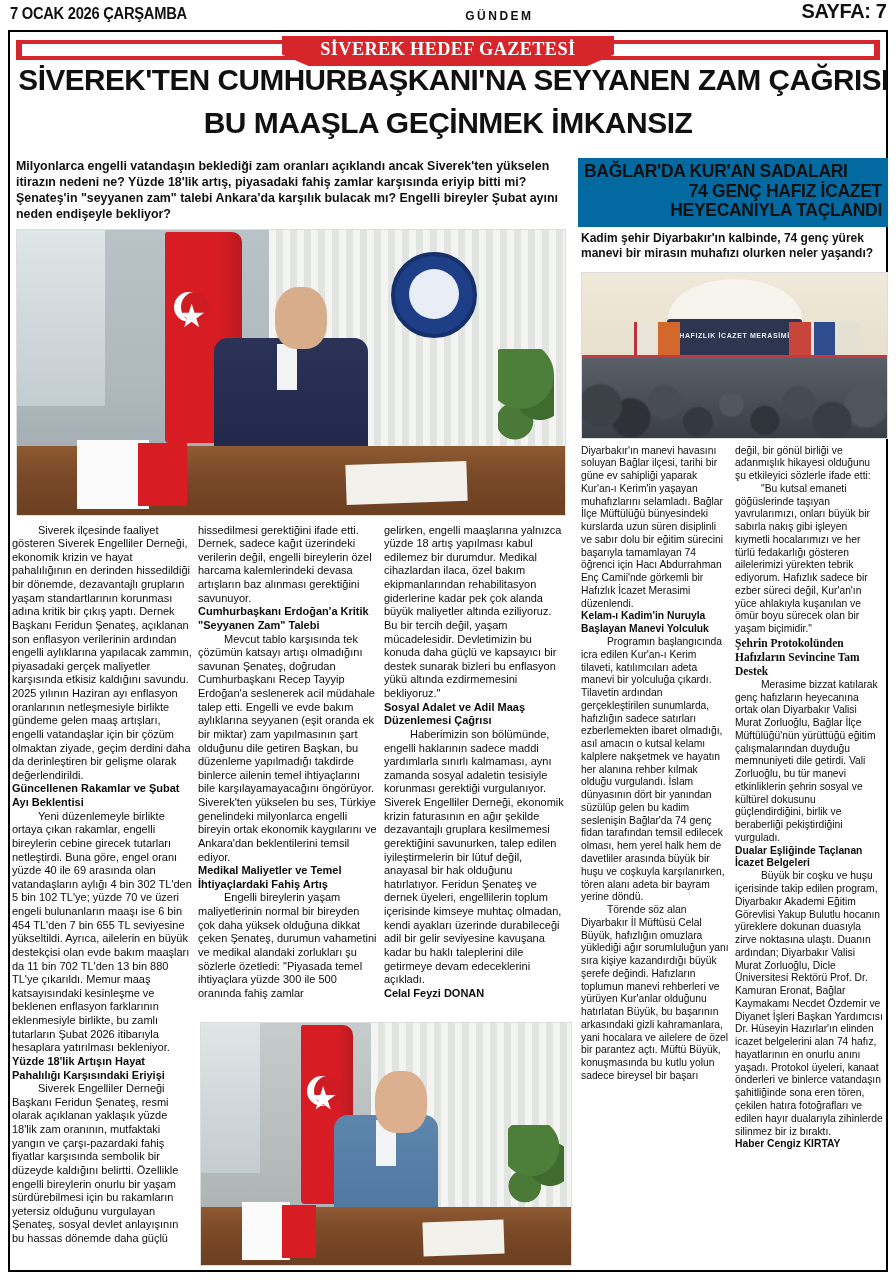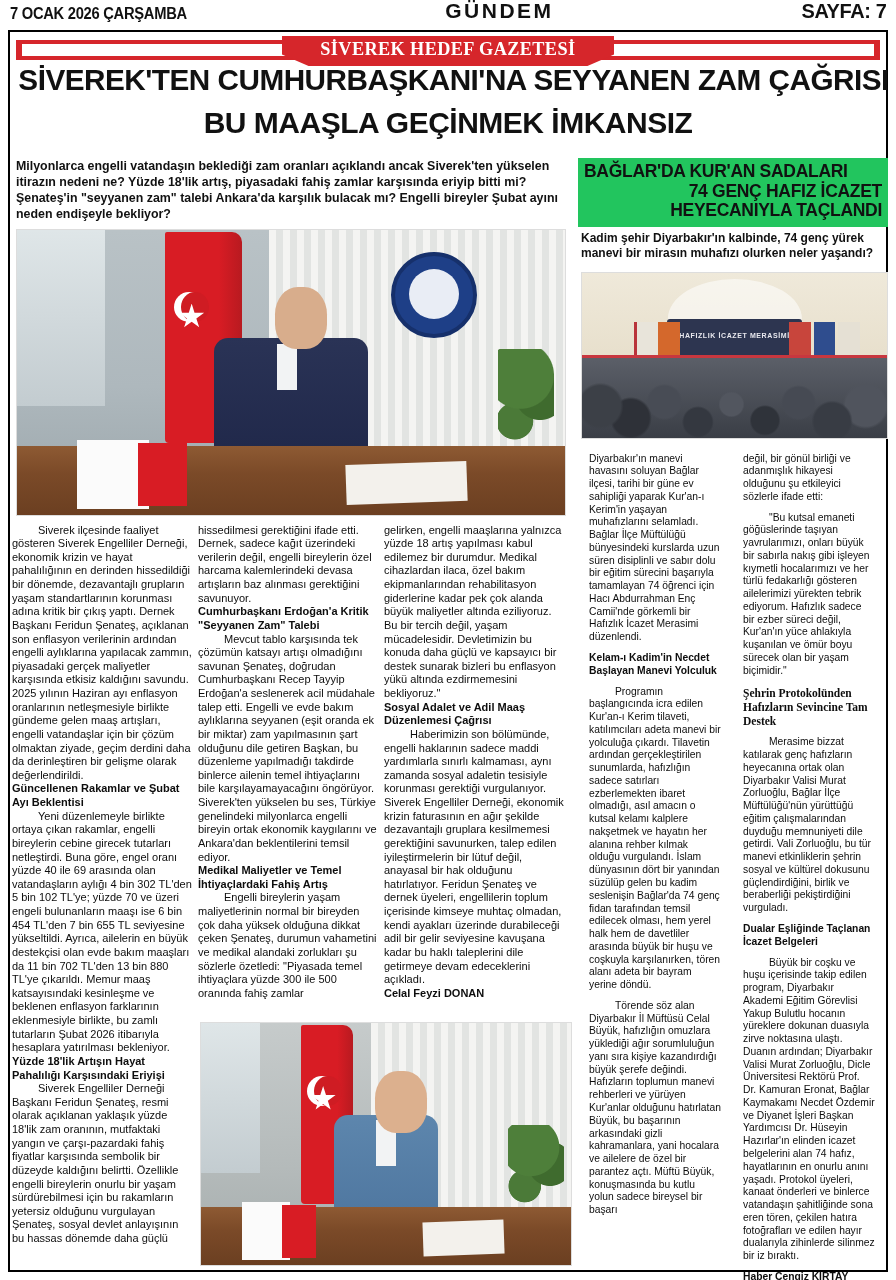--- a/index.html
+++ b/index.html
@@ -13,21 +13,21 @@
   .topbar{
     display:flex;align-items:flex-end;justify-content:space-between;
     padding:4px 10px 3px 10px;height:26px;box-sizing:border-box;
   }
   .topbar .date{
     font-family:"Liberation Sans",sans-serif;font-weight:bold;
     font-size:16px;letter-spacing:-0.3px;color:#111;
     transform:scaleX(0.92);transform-origin:left bottom;white-space:nowrap;
   }
   .topbar .section{
-    font-weight:bold;font-size:21px;letter-spacing:2.5px;color:#111;
+    font-weight:bold;font-size:12px;letter-spacing:2.5px;color:#111;
     white-space:nowrap;
   }
   .topbar .pageno{
     font-weight:bold;font-size:21px;letter-spacing:-0.4px;color:#111;
     white-space:nowrap;transform:scaleX(0.95);transform-origin:right bottom;
   }
   
   .frame{
     position:absolute;left:8px;top:30px;right:8px;bottom:8px;
     border:2px solid #000;box-sizing:border-box;background:#fff;
@@ -142,32 +142,32 @@
       linear-gradient(180deg,#5b5f68 0%,#3a3e46 100%);}
   .mosque .rope{position:absolute;left:0;top:50%;width:100%;height:3px;background:#c8373f;}
   
   .textcols{display:flex;gap:6px;}
   .col{width:180px;font-size:11px;line-height:1.24;color:#0d0d0d;text-align:left;}
   .col p{margin:0;}
   .col .sub{font-weight:bold;}
   .col .indent{text-indent:26px;}
   .byline{font-weight:bold;}
   
-  .rhead{background:#22c55e;padding:4px 6px 6px 6px;}
+  .rhead{background:#0369a1;padding:4px 6px 6px 6px;}
   .rhead div{
     font-weight:bold;font-size:17.5px;line-height:1.12;color:#111;
     text-align:center;letter-spacing:-0.3px;white-space:nowrap;
   }
   .rhead .l1{text-align:left;}
   .rhead .l2{text-align:right;}
   .rhead .l3{text-align:right;}
   .rdeck{font-size:12px;line-height:1.28;font-weight:bold;color:#111;padding:4px 4px 4px 3px;}
   .rcols{display:flex;gap:6px;padding-left:3px;}
   .rcol{width:148px;font-size:10.3px;line-height:1.24;color:#0d0d0d;}
-  .rcol p{margin:8px;}
+  .rcol p{margin:0;}
   .rcol .sub{font-weight:bold;}
   .rcol .indent{text-indent:26px;}
   .rcol .serif-sub{font-family:"Liberation Serif",serif;font-weight:bold;font-size:11.5px;}
 </style>
 </head>
 <body>
 
 <div class="page">
 
   <div class="topbar">
@@ -291,21 +291,21 @@
             <div class="banner" style="right:9%;background:#e5e0d4;"></div>
             <div class="rope"></div>
             <div class="crowd"></div>
           </div>
         </div>
 
         <div class="rcols">
 
           <div class="rcol">
             <p>Diyarbakır'ın manevi havasını soluyan Bağlar ilçesi, tarihi bir güne ev sahipliği yaparak Kur'an-ı Kerim'in yaşayan muhafızlarını selamladı. Bağlar İlçe Müftülüğü bünyesindeki kurslarda uzun süren disiplinli ve sabır dolu bir eğitim sürecini başarıyla tamamlayan 74 öğrenci için Hacı Abdurrahman Enç Camii'nde görkemli bir Hafızlık İcazet Merasimi düzenlendi.</p>
-            <p class="sub">Kelam-ı Kadim'in Necdet Başlayan Manevi Yolculuk</p>
+            <p class="sub">Kelam-ı Kadim'in Nuruyla Başlayan Manevi Yolculuk</p>
             <p class="indent">Programın başlangıcında icra edilen Kur'an-ı Kerim tilaveti, katılımcıları adeta manevi bir yolculuğa çıkardı. Tilavetin ardından gerçekleştirilen sunumlarda, hafızlığın sadece satırları ezberlemekten ibaret olmadığı, asıl amacın o kutsal kelamı kalplere nakşetmek ve hayatın her alanına rehber kılmak olduğu vurgulandı. İslam dünyasının dört bir yanından süzülüp gelen bu kadim seslenişin Bağlar'da 74 genç fidan tarafından temsil edilecek olması, hem yerel halk hem de davetliler arasında büyük bir huşu ve coşkuyla karşılanırken, tören alanı adeta bir bayram yerine döndü.</p>
             <p class="indent">Törende söz alan Diyarbakır İl Müftüsü Celal Büyük, hafızlığın omuzlara yüklediği ağır sorumluluğun yanı sıra kişiye kazandırdığı büyük şerefe değindi. Hafızların toplumun manevi rehberleri ve yürüyen Kur'anlar olduğunu hatırlatan Büyük, bu başarının arkasındaki gizli kahramanlara, yani hocalara ve ailelere de özel bir parantez açtı. Müftü Büyük, konuşmasında bu kutlu yolun sadece bireysel bir başarı</p>
           </div>
 
           <div class="rcol">
             <p>değil, bir gönül birliği ve adanmışlık hikayesi olduğunu şu etkileyici sözlerle ifade etti:</p>
             <p class="indent">"Bu kutsal emaneti göğüslerinde taşıyan yavrularımızı, onları büyük bir sabırla nakış gibi işleyen kıymetli hocalarımızı ve her türlü fedakarlığı gösteren ailelerimizi yürekten tebrik ediyorum. Hafızlık sadece bir ezber süreci değil, Kur'an'ın yüce ahlakıyla kuşanılan ve ömür boyu sürecek olan bir yaşam biçimidir."</p>
             <p class="serif-sub">Şehrin Protokolünden Hafızların Sevincine Tam Destek</p>
             <p class="indent">Merasime bizzat katılarak genç hafızların heyecanına ortak olan Diyarbakır Valisi Murat Zorluoğlu, Bağlar İlçe Müftülüğü'nün yürüttüğü eğitim çalışmalarından duyduğu memnuniyeti dile getirdi. Vali Zorluoğlu, bu tür manevi etkinliklerin şehrin sosyal ve kültürel dokusunu güçlendirdiğini, birlik ve beraberliği pekiştirdiğini vurguladı.</p>
             <p class="sub">Dualar Eşliğinde Taçlanan İcazet Belgeleri</p>

